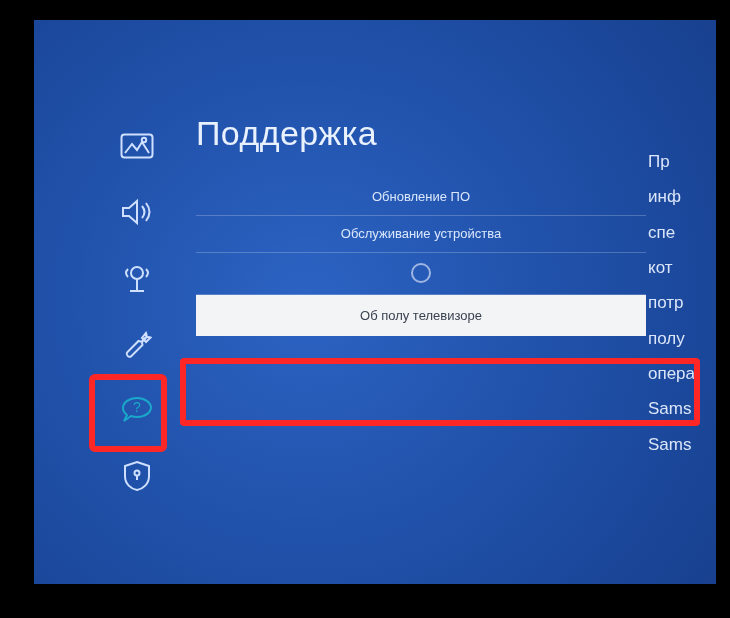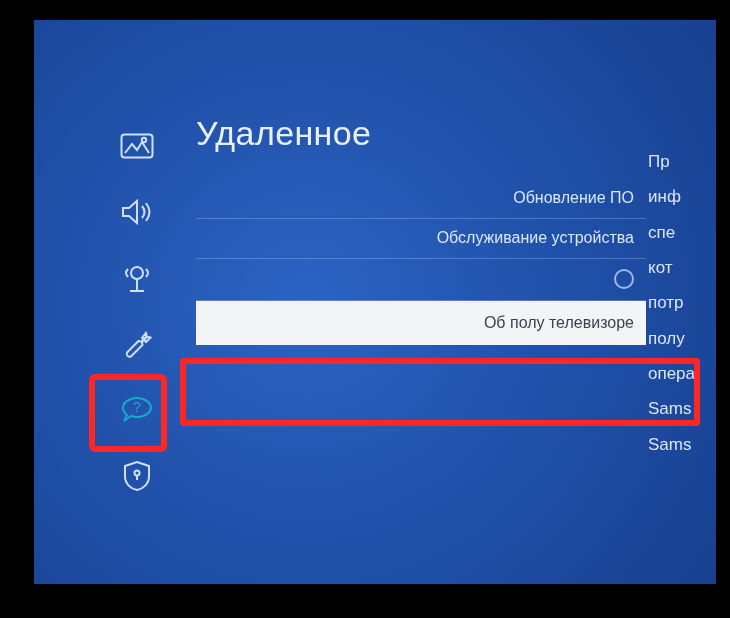--- a/index.html
+++ b/index.html
@@ -67,27 +67,27 @@
     font-weight: 400;
     letter-spacing: 0.4px;
     margin-bottom: 26px;
   }
   .menu {
     display: flex;
     flex-direction: column;
   }
   .menu-item {
     color: #dbe7fb;
-    font-size: 16px;
+    font-size: 13px;
     padding: 10px 12px 11px 12px;
     border-bottom: 1px solid rgba(255,255,255,0.22);
     position: relative;
     display: flex;
     align-items: center;
-    justify-content: flex-end;
+    justify-content: center;
   }
   .menu-item.selected {
     background: #f2f4f6;
     color: #3a4250;
     padding-top: 13px;
     padding-bottom: 13px;
     border-bottom: none;
   }
   .radio {
     width: 20px; height: 20px;
@@ -175,21 +175,21 @@
               <circle cx="14" cy="13" r="2.5"></circle>
               <path d="M14 15 V20"></path>
             </svg>
         </span>
       </div>
     </div>
 
     <div class="side-highlight"></div>
 
     <div class="main">
-      <h1 class="title">Удаленное</h1>
+      <h1 class="title">Поддержка</h1>
       <div class="menu">
         <div class="menu-item">
           <span>Обновление ПО</span>
         </div>
         <div class="menu-item">
           <span>Обслуживание устройства</span>
         </div>
         <div class="menu-item">
           <span class="radio"></span>
         </div>

